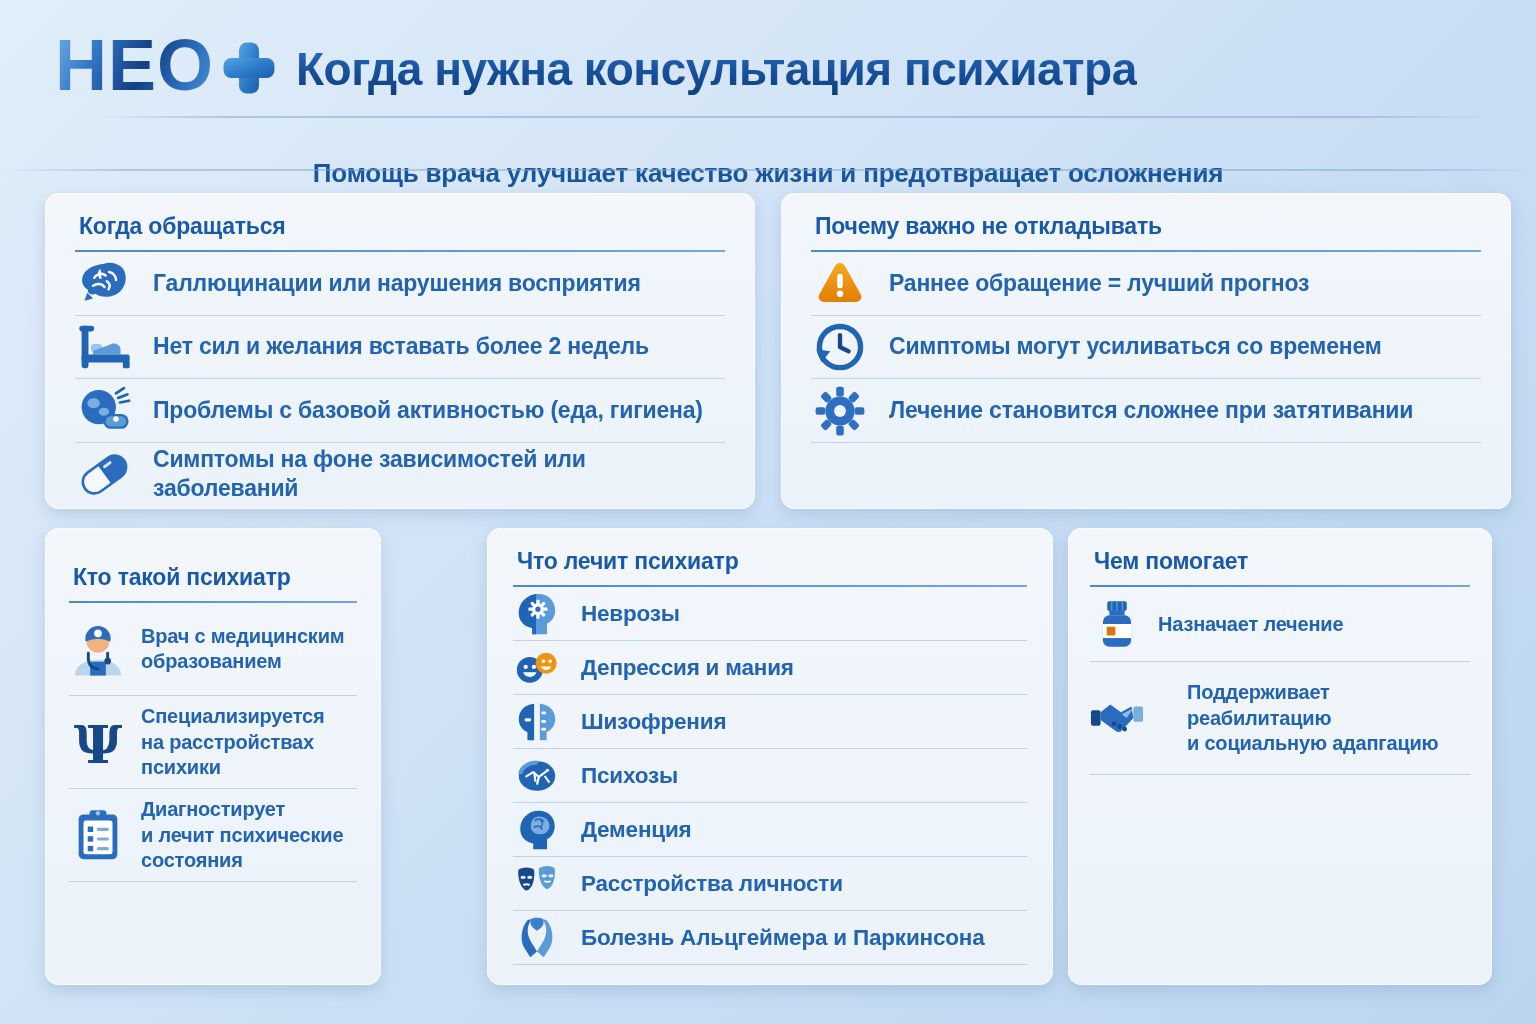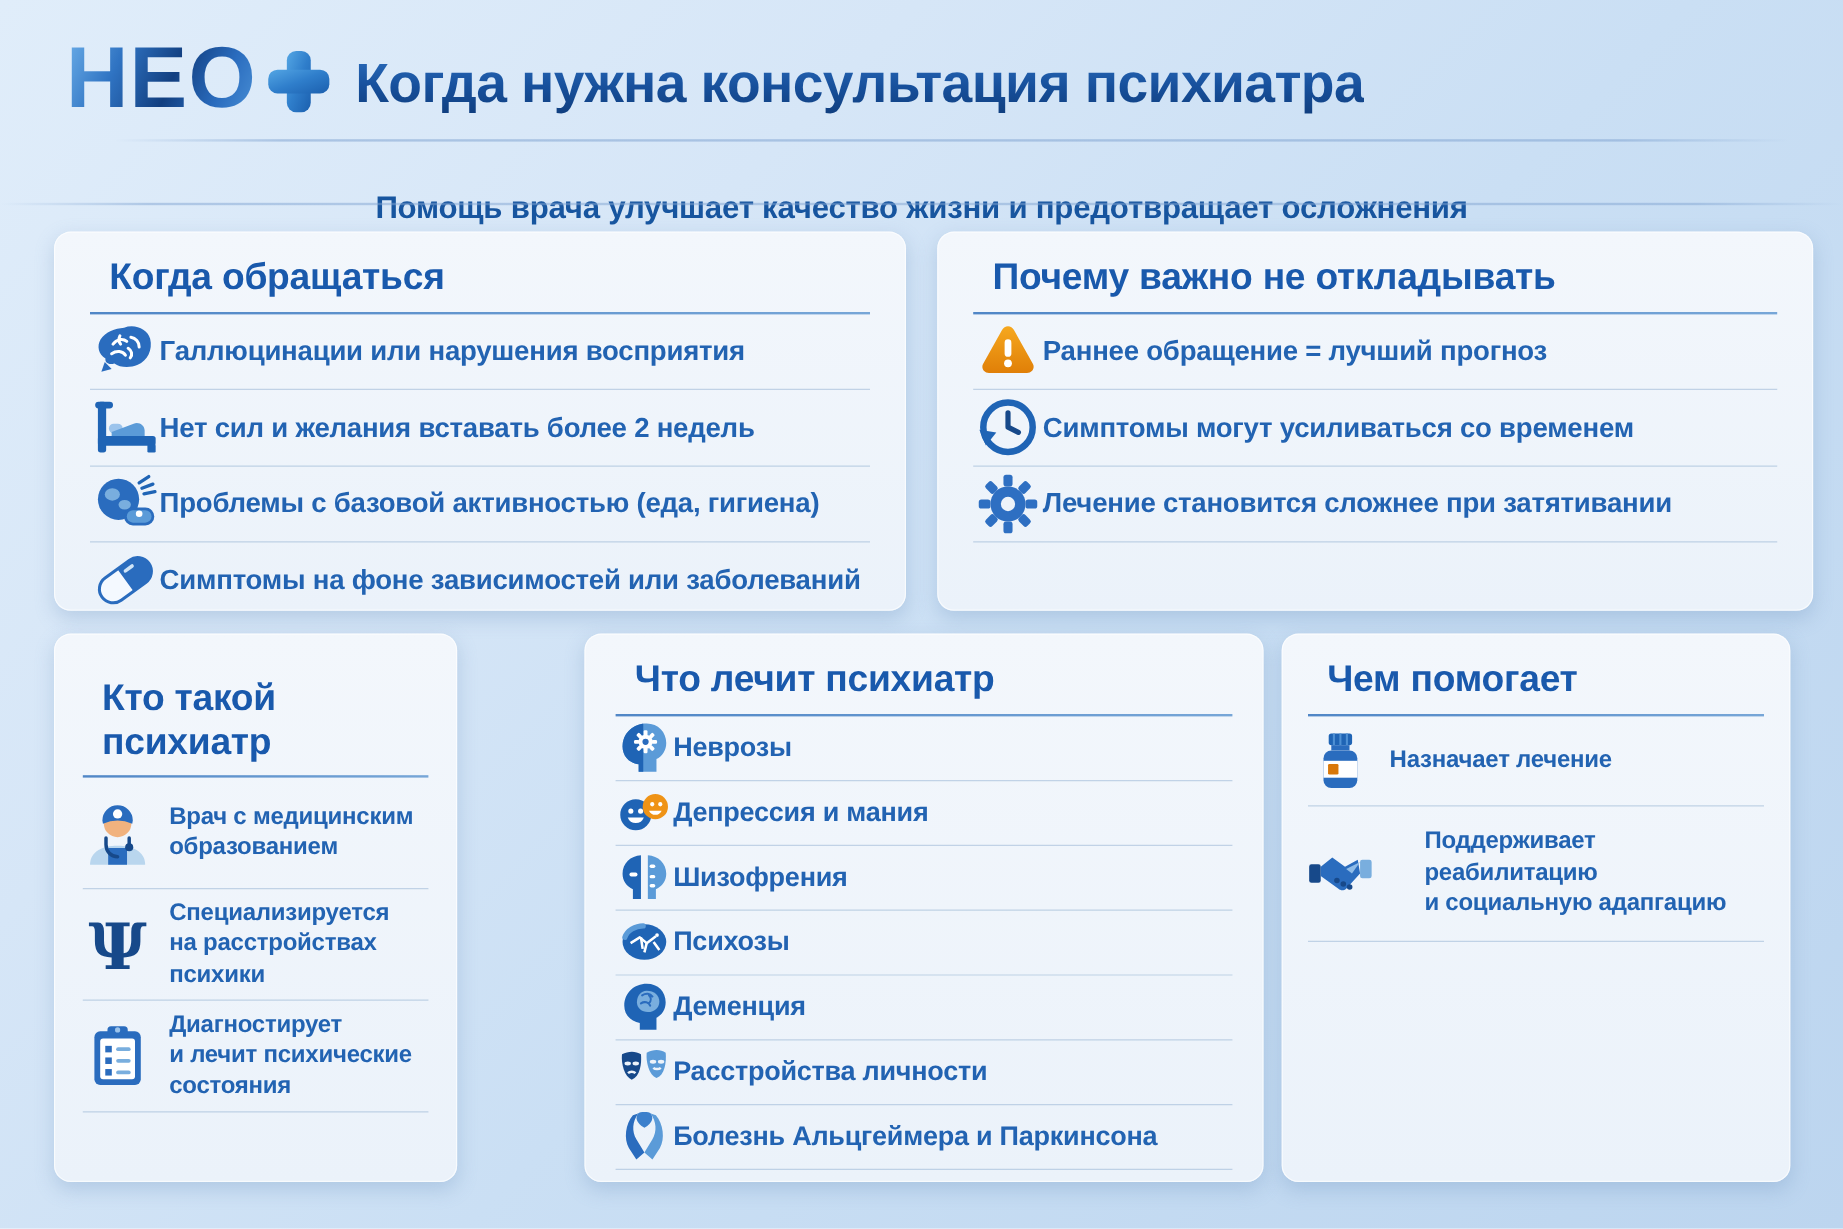--- a/index.html
+++ b/index.html
@@ -25,23 +25,23 @@
     font-size:26px;font-weight:700;color:#17559f;letter-spacing:-0.2px;margin-top:32px;}
   
   .card{position:absolute;border-radius:14px;
     background:linear-gradient(180deg,#f3f7fc 0%,#ebf2fa 100%);
     box-shadow:0 6px 16px rgba(110,145,190,.30), inset 0 0 0 1px rgba(255,255,255,.65);}
   .card-a{left:45px;top:193px;width:710px;height:316px;padding:0 30px;box-sizing:border-box;}
   .card-b{left:781px;top:193px;width:730px;height:316px;padding:0 30px;box-sizing:border-box;}
   .card-c{left:45px;top:528px;width:336px;height:457px;padding:16px 24px;box-sizing:border-box;}
   .card-d{left:487px;top:528px;width:566px;height:457px;padding:0 26px;box-sizing:border-box;}
   .card-e{left:1068px;top:528px;width:424px;height:457px;padding:0 22px;box-sizing:border-box;}
-  .card-title{margin:20px 16px 0;font-size:31px;line-height:1.15;font-weight:800;color:#1959ac;letter-spacing:-0.2px;}
+  .card-title{margin:20px 4px 0;font-size:23px;line-height:1.15;font-weight:800;color:#1959ac;letter-spacing:-0.2px;}
   .rule{margin-top:11px;height:2px;background:linear-gradient(90deg,#3473bd,#6198d1);opacity:.85;}
-  .row{display:flex;align-items:center;border-bottom:1px solid rgba(145,175,210,.5);}
+  .row{display:flex;align-items:center;gap:20px;border-bottom:1px solid rgba(145,175,210,.5);}
   .card-a .row,.card-b .row{height:62.5px;}
   .card-c .row{height:92px;gap:14px;}
   .card-d .row{height:53px;}
   .card-e .row{height:74px;gap:14px;}
   .card-e .row.tall{height:112px;gap:43px;}
   .card-a .row:last-child{border-bottom:none;}
   .icon{width:58px;flex:0 0 auto;display:flex;align-items:center;justify-content:center;}
   .card-d .icon{width:48px;}
   .card-e .icon{width:54px;}
   .icon svg{display:block;}

